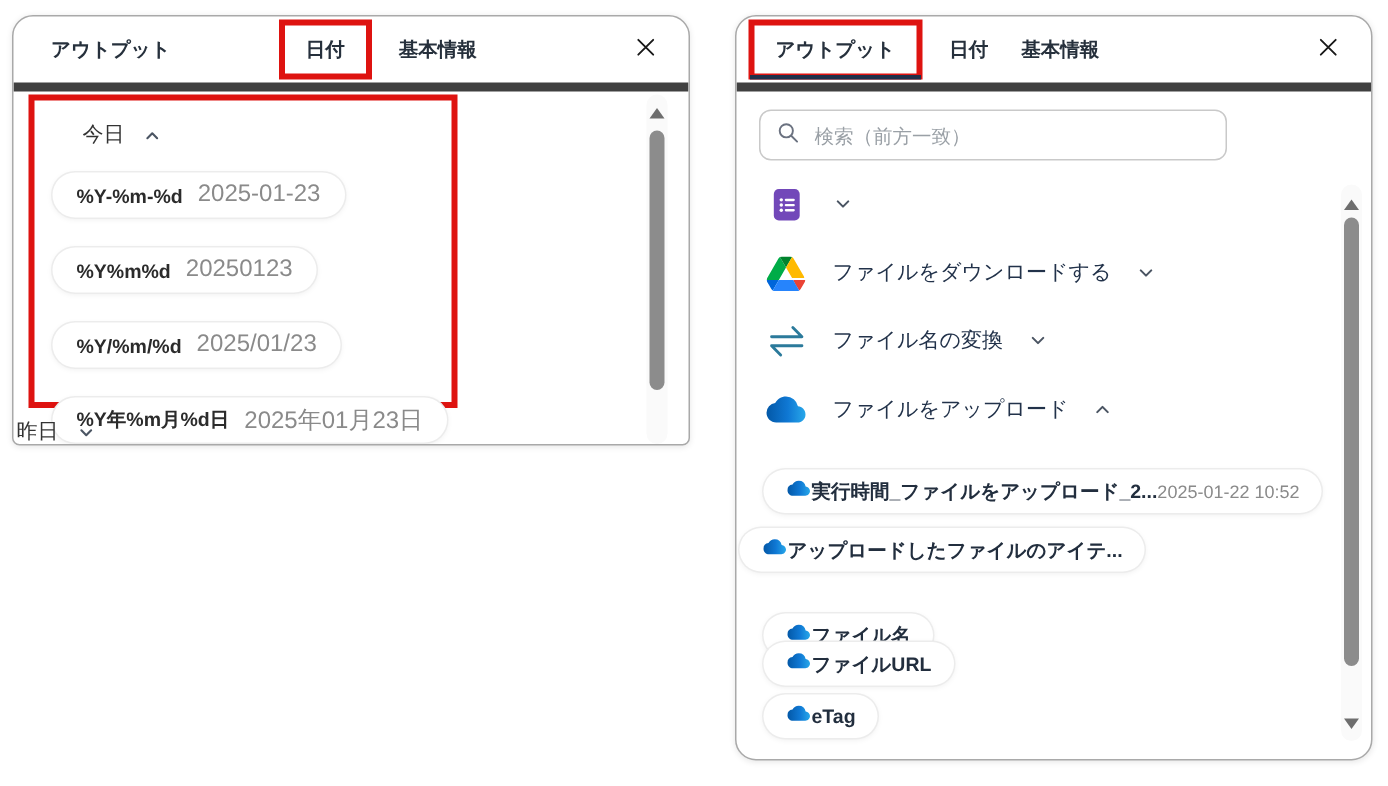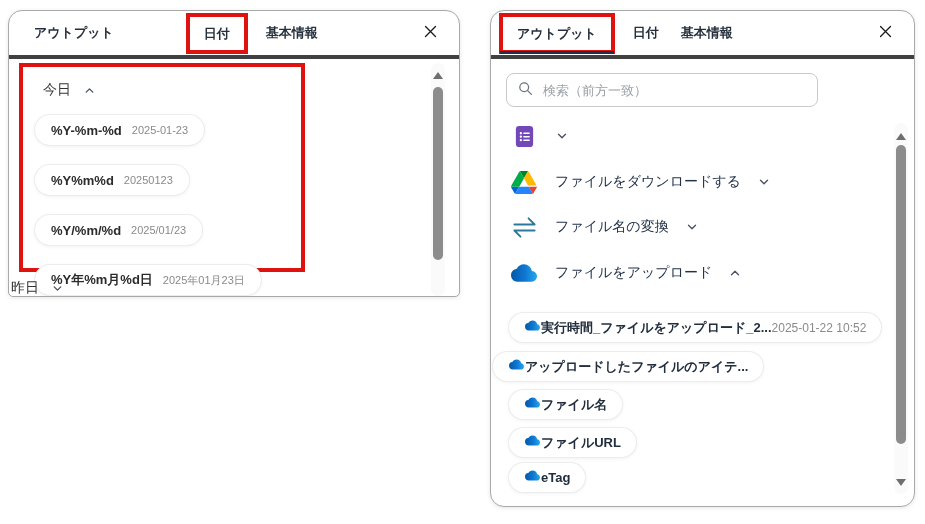--- a/index.html
+++ b/index.html
@@ -1,36 +1,36 @@
 <!DOCTYPE html>
 <html><head>
 <meta charset="utf-8">
 <style>
   html,body{margin:0;padding:0;background:#ffffff;width:925px;height:524px;
     font-family:"Liberation Sans","DejaVu Sans",sans-serif;overflow:hidden;}
   .panel{position:absolute;background:#fff;border:1px solid #a9a9a9;box-shadow:0 1px 4px rgba(0,0,0,.10);}
   #left-panel{left:8px;top:10px;width:450px;height:285px;border-radius:14px 14px 5px 5px;overflow:hidden;}
   #right-panel{left:490px;top:10px;width:423px;height:495px;border-radius:14px;overflow:hidden;}
 
-  .tabbar{position:relative;height:44px;border-bottom:4px solid #404040;display:flex;align-items:center;}
+  .tabbar{position:relative;height:44px;border-bottom:6px solid #404040;display:flex;align-items:center;}
   .tab{font-size:13px;font-weight:600;color:#26303c;white-space:nowrap;cursor:pointer;}
   .tab.bold{font-weight:800;}
   .tab-annot{position:relative;border:4px solid #de1310;padding:7px 14px;display:inline-block;}
   .tab-annot.underlined::after{content:"";position:absolute;left:-3px;right:-3px;bottom:-4px;height:3px;background:#20304a;}
   .close-btn{margin-left:auto;margin-right:16px;background:none;border:none;padding:4px;cursor:pointer;display:flex;align-items:center;}
 
   
   .red-region{position:absolute;left:10px;top:52px;width:286px;height:209px;border:4px solid #de1310;box-sizing:border-box;}
   .section-head{display:flex;align-items:center;gap:12px;font-size:14px;color:#333;font-weight:500;}
-  .red-region .section-head{margin:14px 0 0 20px;}
+  .red-region .section-head{margin:14px 0 0 32px;}
   .pill-col{display:flex;flex-direction:column;align-items:flex-start;gap:20px;margin:16px 0 0 12px;}
   .pill{display:inline-flex;align-items:center;gap:10px;background:#fff;border-radius:999px;
     padding:0 16px;height:30px;box-shadow:0 0 0 1px #ececec,0 1px 4px rgba(0,0,0,.08);white-space:nowrap;}
   .pill .fmt{font-size:13px;font-weight:700;color:#2b2b2b;}
-  .pill .val{font-size:11px;color:#8a8a8a;}
+  .pill .val{font-size:16px;color:#8a8a8a;}
   .yesterday-row{position:absolute;left:2px;top:268px;}
 
   
   .sb-track{position:absolute;width:14px;background:#fafafa;border-radius:7px;}
   #left-sb{right:14px;top:52px;bottom:0;}
   #right-sb{right:6px;top:112px;bottom:12px;}
   .sb-thumb{position:absolute;left:2px;width:10px;background:#8c8c8c;border-radius:5px;}
   .tri{width:0;height:0;position:absolute;left:2px;}
   .tri-up{border-left:5px solid transparent;border-right:5px solid transparent;border-bottom:7px solid #6e6e6e;}
   .tri-down{border-left:5px solid transparent;border-right:5px solid transparent;border-top:7px solid #6e6e6e;}
@@ -220,21 +220,21 @@
         </svg></span>
     <span class="lbl">実行時間_ファイルをアップロード_2...</span>
     <span class="val">2025-01-22 10:52</span>
   </span>
   <span class="out-pill" style="top:341px;left:2px;">
     <span><svg viewBox="0 0 24 24" width="17" height="15">
           <path d="M19.35 10.04A7.49 7.49 0 0 0 12 4C9.11 4 6.6 5.64 5.35 8.04A5.994 5.994 0 0 0 0 14c0 3.31 2.69 6 6 6h13c2.76 0 5-2.24 5-5 0-2.64-2.05-4.78-4.65-4.96z" fill="url(#odg)"></path>
         </svg></span>
     <span class="lbl">アップロードしたファイルのアイテ...</span>
   </span>
-  <span class="out-pill" style="top:379px;left:18px;">
+  <span class="out-pill" style="top:398px;left:18px;">
     <span><svg viewBox="0 0 24 24" width="17" height="15">
           <path d="M19.35 10.04A7.49 7.49 0 0 0 12 4C9.11 4 6.6 5.64 5.35 8.04A5.994 5.994 0 0 0 0 14c0 3.31 2.69 6 6 6h13c2.76 0 5-2.24 5-5 0-2.64-2.05-4.78-4.65-4.96z" fill="url(#odg)"></path>
         </svg></span>
     <span class="lbl">ファイル名</span>
   </span>
   <span class="out-pill" style="top:417px;left:18px;">
     <span><svg viewBox="0 0 24 24" width="17" height="15">
           <path d="M19.35 10.04A7.49 7.49 0 0 0 12 4C9.11 4 6.6 5.64 5.35 8.04A5.994 5.994 0 0 0 0 14c0 3.31 2.69 6 6 6h13c2.76 0 5-2.24 5-5 0-2.64-2.05-4.78-4.65-4.96z" fill="url(#odg)"></path>
         </svg></span>
     <span class="lbl">ファイルURL</span>

